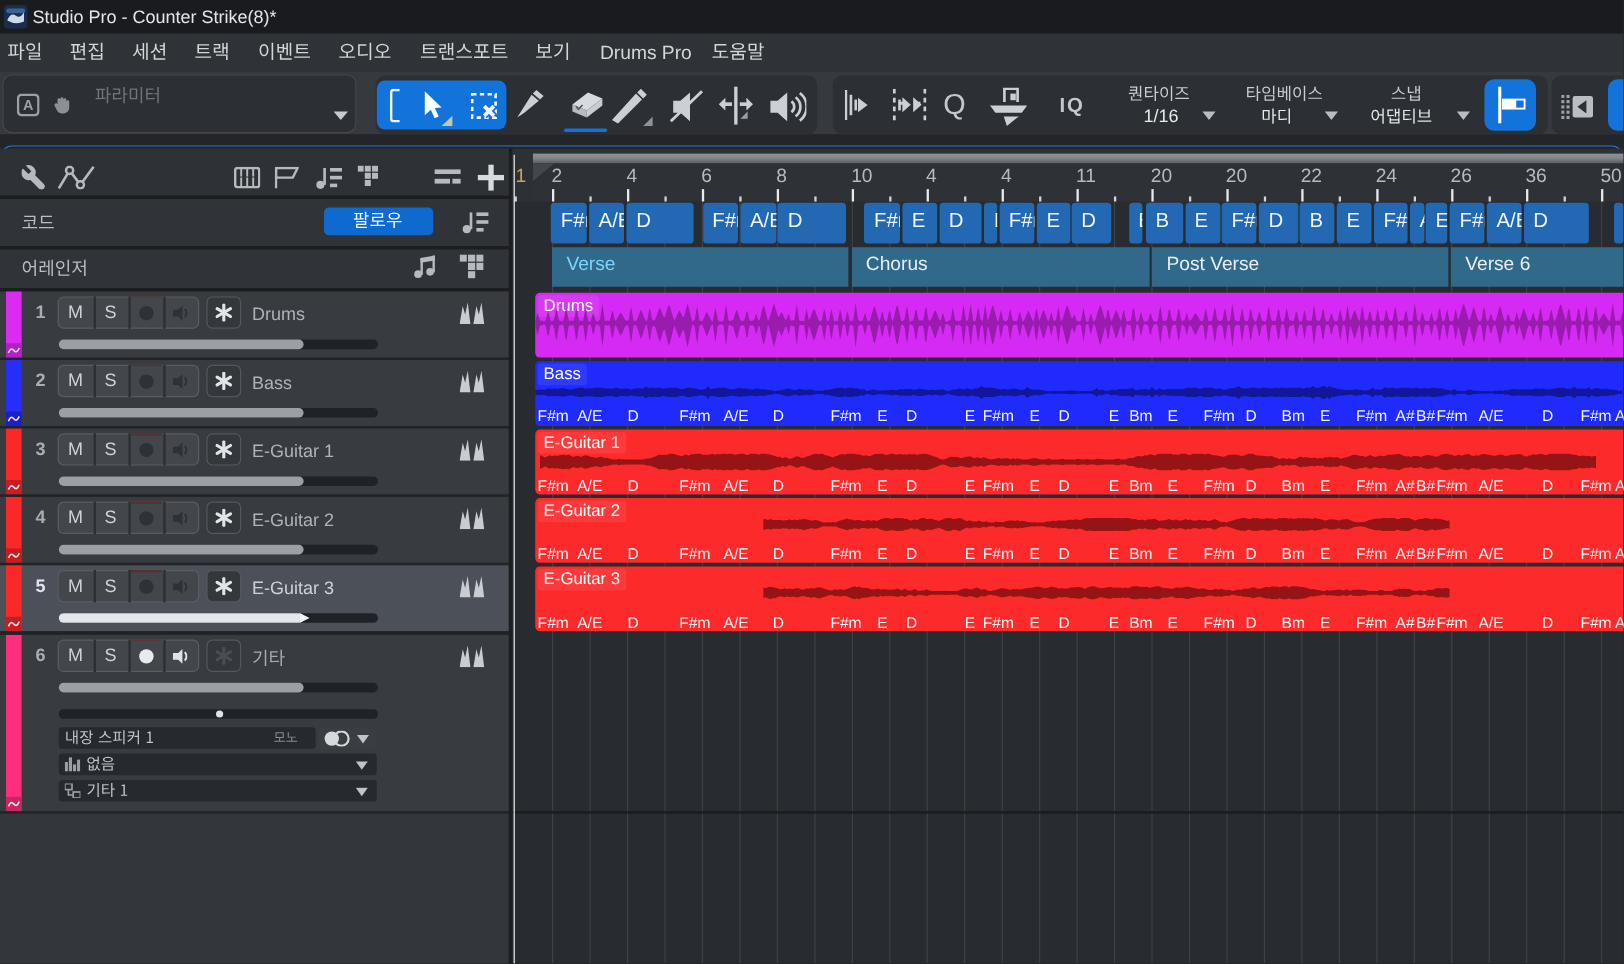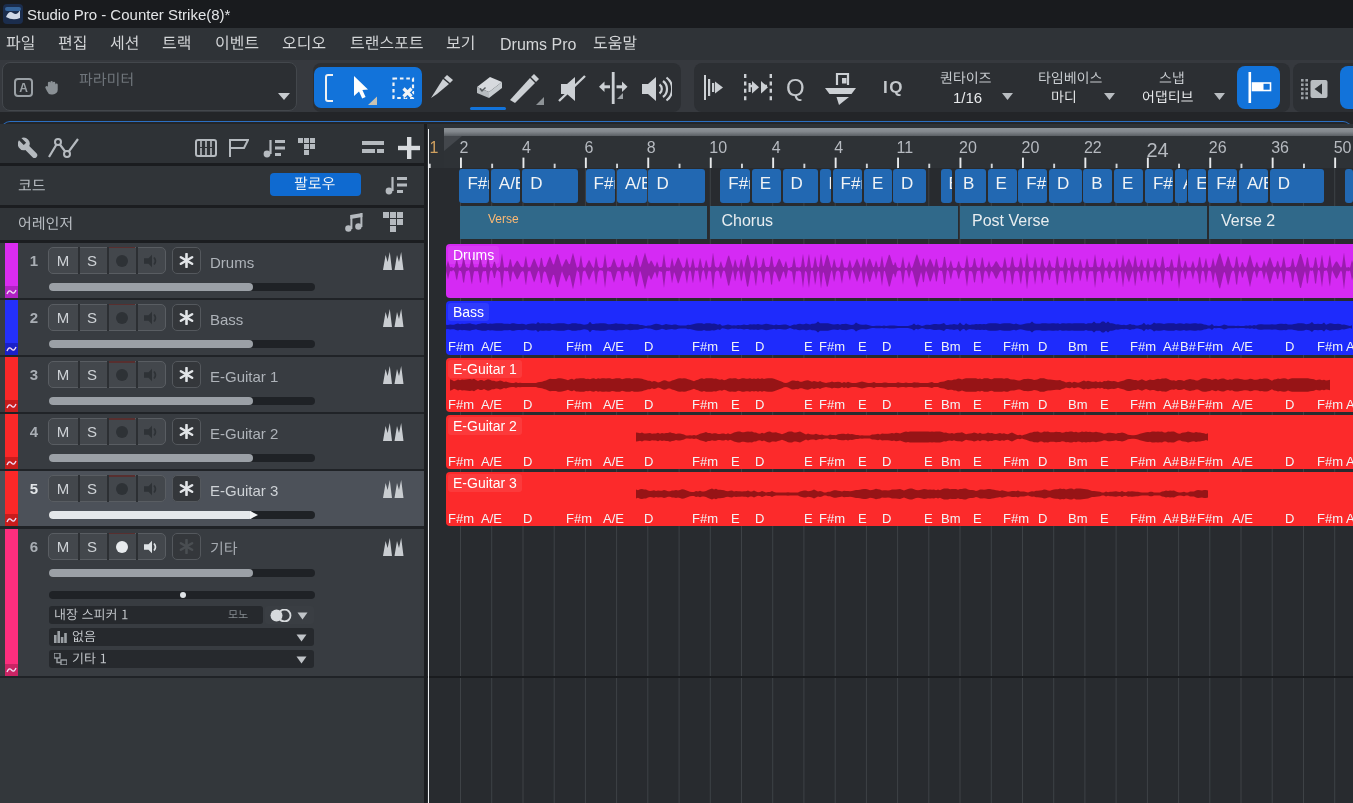--- a/index.html
+++ b/index.html
@@ -633,21 +633,21 @@
 <div style="position:absolute;left:522.0px;top:138.5px;font-size:16px;white-space:nowrap;color:#b6bac0">4</div>
 <div style="position:absolute;left:584.4px;top:138.5px;font-size:16px;white-space:nowrap;color:#b6bac0">6</div>
 <div style="position:absolute;left:646.8px;top:138.5px;font-size:16px;white-space:nowrap;color:#b6bac0">8</div>
 <div style="position:absolute;left:709.3px;top:138.5px;font-size:16px;white-space:nowrap;color:#b6bac0">10</div>
 <div style="position:absolute;left:771.7px;top:138.5px;font-size:16px;white-space:nowrap;color:#b6bac0">4</div>
 <div style="position:absolute;left:834.2px;top:138.5px;font-size:16px;white-space:nowrap;color:#b6bac0">4</div>
 <div style="position:absolute;left:896.6px;top:138.5px;font-size:16px;white-space:nowrap;color:#b6bac0">11</div>
 <div style="position:absolute;left:959.0px;top:138.5px;font-size:16px;white-space:nowrap;color:#b6bac0">20</div>
 <div style="position:absolute;left:1021.5px;top:138.5px;font-size:16px;white-space:nowrap;color:#b6bac0">20</div>
 <div style="position:absolute;left:1083.9px;top:138.5px;font-size:16px;white-space:nowrap;color:#b6bac0">22</div>
-<div style="position:absolute;left:1146.4px;top:138.5px;font-size:20px;white-space:nowrap;color:#b6bac0">24</div>
+<div style="position:absolute;left:1146.4px;top:138.5px;font-size:16px;white-space:nowrap;color:#b6bac0">24</div>
 <div style="position:absolute;left:1208.8px;top:138.5px;font-size:16px;white-space:nowrap;color:#b6bac0">26</div>
 <div style="position:absolute;left:1271.2px;top:138.5px;font-size:16px;white-space:nowrap;color:#b6bac0">36</div>
 <div style="position:absolute;left:1333.7px;top:138.5px;font-size:16px;white-space:nowrap;color:#b6bac0">50</div>
 <div style="position:absolute;left:459.4px;top:169px;width:29.6px;height:34px;background:#2268b2;border-radius:3px;overflow:hidden">
     <span style="position:absolute;left:8px;top:5px;font-size:17px;color:#f0f3f5;white-space:nowrap">F#m</span>
   </div>
 <div style="position:absolute;left:490.8px;top:169px;width:29.6px;height:34px;background:#2268b2;border-radius:3px;overflow:hidden">
     <span style="position:absolute;left:8px;top:5px;font-size:17px;color:#f0f3f5;white-space:nowrap">A/E</span>
   </div>
 <div style="position:absolute;left:522.2px;top:169px;width:55.8px;height:34px;background:#2268b2;border-radius:3px;overflow:hidden">
@@ -717,30 +717,30 @@
     <span style="position:absolute;left:8px;top:5px;font-size:17px;color:#f0f3f5;white-space:nowrap">F#m</span>
   </div>
 <div style="position:absolute;left:1239.0px;top:169px;width:29.0px;height:34px;background:#2268b2;border-radius:3px;overflow:hidden">
     <span style="position:absolute;left:8px;top:5px;font-size:17px;color:#f0f3f5;white-space:nowrap">A/E</span>
   </div>
 <div style="position:absolute;left:1269.8px;top:169px;width:54.7px;height:34px;background:#2268b2;border-radius:3px;overflow:hidden">
     <span style="position:absolute;left:8px;top:5px;font-size:17px;color:#f0f3f5;white-space:nowrap">D</span>
   </div>
 <div style="position:absolute;left:1345.0px;top:169px;width:8.0px;height:34px;background:#2268b2;border-radius:3px;overflow:hidden"></div>
 <div style="position:absolute;left:460.0px;top:206px;width:247.0px;height:33px;background:#30698a;overflow:hidden">
-    <span style="position:absolute;left:28px;top:6px;font-size:12px;color:#fdba74;white-space:nowrap">Verse</span>
+    <span style="position:absolute;left:12px;top:6px;font-size:16px;color:#7dd3fc;white-space:nowrap">Verse</span>
   </div>
 <div style="position:absolute;left:709.5px;top:206px;width:248.5px;height:33px;background:#30698a;overflow:hidden">
     <span style="position:absolute;left:12px;top:6px;font-size:16px;color:#e8edf0;white-space:nowrap">Chorus</span>
   </div>
 <div style="position:absolute;left:960.0px;top:206px;width:246.5px;height:33px;background:#30698a;overflow:hidden">
     <span style="position:absolute;left:12px;top:6px;font-size:16px;color:#e8edf0;white-space:nowrap">Post Verse</span>
   </div>
 <div style="position:absolute;left:1209.0px;top:206px;width:144.0px;height:33px;background:#30698a;overflow:hidden">
-    <span style="position:absolute;left:12px;top:6px;font-size:16px;color:#e8edf0;white-space:nowrap">Verse 2</span>
+    <span style="position:absolute;left:12px;top:6px;font-size:16px;color:#e8edf0;white-space:nowrap">Verse 6</span>
   </div>
 <div style="position:absolute;left:446px;top:243.5px;width:907px;height:54px;background:#d52af4;border-radius:4px 0 0 4px"></div>
 <div style="position:absolute;left:448px;top:245.5px;height:18px;background:rgba(255,255,255,0.08);border-radius:3px;padding:0 5px"><span style="font-size:14px;color:#ffffff;line-height:17px;white-space:nowrap">Drums</span></div>
 <svg style="position:absolute;left:446px;top:243.5px" width="907" height="54" viewBox="0 0 907 54">
     <polygon points="0,23.4 1,20.2 2,16.6 3,20.2 4,23.2 5,23.3 6,23.0 7,24.1 8,23.7 9,22.2 10,17.6 11,15.8 12,20.4 13,23.9 14,23.4 15,23.5 16,20.9 17,15.0 18,13.5 19,19.5 20,23.2 21,23.3 22,23.8 23,24.0 24,21.5 25,15.5 26,12.7 27,18.8 28,23.1 29,23.4 30,23.2 31,23.3 32,23.5 33,19.7 34,13.7 35,14.7 36,20.7 37,23.4 38,23.1 39,23.4 40,23.3 41,17.8 42,12.0 43,17.0 44,22.8 45,23.9 46,24.1 47,21.5 48,17.5 49,18.1 50,22.1 51,23.9 52,23.9 53,23.0 54,22.4 55,15.4 56,9.2 57,16.3 58,23.3 59,23.7 60,22.9 61,23.4 62,23.5 63,20.0 64,14.7 65,16.0 66,21.4 67,23.6 68,21.8 69,20.0 70,18.2 71,16.4 72,17.3 73,19.1 74,20.9 75,22.7 76,23.0 77,23.6 78,21.9 79,15.6 80,11.7 81,18.0 82,23.4 83,23.0 84,23.7 85,21.9 86,19.3 87,16.7 88,14.2 89,15.8 90,18.4 91,20.9 92,23.2 93,23.7 94,19.7 95,13.6 96,14.4 97,20.5 98,22.9 99,23.1 100,22.2 101,19.5 102,16.8 103,14.2 104,12.2 105,14.8 106,17.5 107,20.2 108,20.4 109,17.0 110,13.7 111,10.3 112,10.6 113,13.9 114,17.3 115,20.6 116,23.2 117,21.1 118,18.9 119,16.8 120,14.7 121,16.0 122,18.2 123,20.3 124,19.9 125,16.1 126,12.2 127,8.7 128,12.6 129,16.4 130,20.3 131,24.1 132,23.1 133,22.4 134,16.0 135,11.0 136,17.4 137,23.2 138,23.2 139,24.0 140,22.3 141,20.1 142,17.9 143,15.8 144,17.6 145,19.8 146,22.0 147,23.3 148,23.9 149,18.2 150,12.2 151,16.1 152,22.1 153,23.5 154,24.0 155,23.9 156,23.8 157,23.1 158,16.4 159,9.7 160,16.1 161,22.9 162,23.9 163,23.0 164,23.1 165,22.5 166,19.6 167,16.6 168,13.9 169,16.9 170,19.9 171,22.8 172,23.6 173,23.2 174,23.2 175,20.6 176,15.3 177,15.7 178,21.0 179,23.6 180,23.3 181,23.3 182,22.9 183,21.0 184,17.4 185,19.8 186,23.1 187,22.8 188,18.8 189,14.7 190,10.7 191,11.7 192,15.7 193,19.8 194,23.6 195,21.9 196,18.5 197,15.1 198,11.7 199,8.6 200,12.0 201,15.4 202,18.8 203,20.3 204,18.3 205,16.3 206,17.4 207,19.4 208,21.4 209,22.9 210,20.8 211,17.2 212,20.0 213,23.6 214,23.0 215,22.9 216,22.6 217,15.7 218,9.7 219,16.5 220,22.9 221,23.4 222,23.5 223,23.2 224,24.1 225,18.7 226,13.4 227,17.4 228,22.7 229,21.1 230,18.4 231,15.8 232,13.2 233,14.4 234,17.0 235,19.6 236,22.2 237,23.9 238,23.4 239,22.5 240,17.0 241,13.1 242,18.6 243,23.0 244,23.9 245,22.6 246,17.2 247,13.5 248,18.9 249,23.8 250,23.8 251,23.2 252,24.1 253,19.1 254,13.8 255,16.8 256,22.2 257,23.9 258,23.9 259,20.1 260,15.5 261,18.1 262,22.6 263,24.0 264,23.1 265,23.3 266,15.9 267,8.5 268,14.9 269,22.3 270,23.1 271,23.8 272,23.3 273,23.0 274,19.2 275,16.9 276,20.7 277,23.5 278,23.8 279,22.9 280,19.4 281,16.0 282,12.5 283,11.2 284,14.7 285,18.2 286,21.6 287,24.1 288,19.8 289,15.0 290,17.7 291,22.5 292,23.4 293,23.9 294,20.0 295,14.8 296,16.7 297,21.8 298,24.1 299,20.1 300,15.8 301,11.5 302,10.5 303,14.8 304,19.2 305,23.5 306,23.8 307,23.0 308,21.5 309,14.8 310,11.2 311,17.9 312,23.9 313,24.1 314,23.2 315,23.1 316,19.4 317,13.4 318,15.0 319,21.0 320,23.1 321,22.9 322,23.1 323,23.1 324,20.0 325,13.1 326,12.1 327,19.0 328,23.2 329,23.1 330,21.9 331,19.4 332,17.0 333,14.5 334,15.6 335,18.0 336,20.4 337,22.9 338,23.1 339,19.2 340,16.8 341,20.7 342,24.2 343,23.9 344,23.8 345,23.1 346,22.9 347,17.8 348,12.1 349,17.3 350,22.9 351,23.5 352,23.0 353,24.1 354,22.9 355,22.8 356,16.1 357,9.8 358,16.5 359,23.2 360,23.3 361,21.8 362,14.7 363,9.7 364,16.8 365,23.5 366,23.9 367,23.3 368,18.3 369,12.1 370,15.5 371,21.7 372,23.2 373,23.3 374,16.4 375,9.5 376,15.7 377,22.6 378,21.6 379,17.8 380,14.1 381,10.4 382,11.9 383,15.6 384,19.3 385,23.0 386,24.0 387,19.6 388,14.6 389,17.6 390,22.6 391,23.4 392,23.8 393,23.5 394,22.3 395,16.7 396,13.3 397,18.8 398,23.3 399,23.6 400,23.6 401,23.9 402,22.6 403,18.0 404,15.6 405,20.1 406,24.1 407,23.5 408,21.9 409,19.4 410,17.0 411,14.6 412,17.0 413,19.5 414,22.0 415,24.2 416,21.3 417,15.1 418,12.8 419,18.9 420,23.7 421,21.0 422,18.1 423,15.3 424,14.5 425,17.3 426,20.2 427,23.0 428,23.2 429,20.2 430,16.2 431,19.3 432,23.4 433,23.0 434,22.8 435,16.7 436,11.5 437,17.5 438,23.6 439,23.2 440,20.1 441,16.9 442,13.7 443,10.6 444,11.6 445,14.8 446,17.9 447,21.1 448,21.3 449,17.8 450,19.4 451,23.0 452,23.6 453,23.9 454,23.9 455,22.8 456,17.1 457,12.3 458,18.1 459,23.8 460,24.1 461,23.8 462,20.7 463,17.1 464,20.1 465,23.6 466,23.9 467,21.8 468,18.6 469,15.4 470,12.2 471,10.0 472,13.1 473,16.3 474,19.5 475,22.7 476,20.0 477,14.2 478,14.9 479,20.7 480,23.7 481,22.1 482,19.6 483,17.1 484,14.5 485,15.9 486,18.4 487,21.0 488,23.5 489,20.1 490,14.6 491,15.7 492,21.2 493,24.2 494,23.8 495,23.3 496,23.7 497,19.8 498,13.1 499,12.8 500,19.5 501,24.2 502,23.7 503,22.8 504,18.6 505,16.1 506,20.4 507,23.6 508,24.1 509,23.7 510,23.9 511,22.5 512,18.3 513,16.7 514,20.9 515,23.1 516,23.9 517,24.1 518,24.2 519,22.4 520,16.0 521,10.8 522,17.2 523,23.2 524,23.4 525,23.2 526,23.0 527,20.3 528,14.3 529,14.2 530,20.2 531,23.3 532,23.5 533,23.9 534,23.3 535,18.9 536,12.8 537,15.0 538,21.2 539,24.1 540,23.1 541,22.9 542,20.2 543,16.5 544,20.2 545,23.3 546,23.0 547,22.1 548,20.4 549,18.6 550,16.9 551,17.8 552,19.5 553,21.3 554,23.0 555,23.4 556,24.0 557,21.9 558,16.1 559,12.8 560,18.6 561,23.7 562,23.5 563,23.8 564,23.1 565,18.8 566,12.2 567,14.1 568,20.7 569,23.1 570,23.3 571,23.6 572,23.2 573,21.7 574,15.6 575,12.7 576,18.7 577,23.6 578,23.6 579,23.0 580,15.9 581,8.7 582,15.5 583,22.6 584,23.1 585,23.9 586,23.6 587,23.4 588,18.2 589,12.4 590,16.9 591,22.6 592,23.9 593,23.2 594,23.8 595,19.1 596,13.1 597,15.2 598,21.3 599,23.0 600,24.1 601,23.3 602,20.8 603,16.0 604,16.7 605,21.5 606,23.6 607,23.2 608,24.1 609,23.9 610,18.3 611,11.6 612,14.3 613,21.0 614,23.5 615,23.6 616,23.2 617,23.8 618,19.7 619,13.6 620,14.6 621,20.7 622,23.9 623,24.0 624,23.5 625,18.9 626,12.9 627,15.5 628,21.5 629,23.3 630,22.9 631,23.5 632,23.8 633,20.1 634,15.1 635,16.9 636,21.9 637,24.2 638,23.5 639,23.8 640,19.1 641,14.1 642,18.0 643,23.0 644,23.1 645,23.6 646,23.1 647,23.3 648,16.6 649,9.9 650,15.9 651,22.6 652,23.0 653,23.6 654,23.1 655,20.4 656,14.4 657,14.0 658,20.0 659,24.0 660,23.5 661,23.8 662,21.6 663,17.5 664,17.5 665,21.7 666,23.2 667,23.9 668,23.5 669,22.6 670,17.2 671,13.4 672,18.8 673,23.8 674,23.4 675,22.9 676,16.4 677,10.2 678,16.7 679,23.2 680,21.6 681,19.0 682,16.3 683,14.2 684,16.9 685,19.5 686,22.2 687,23.8 688,17.7 689,11.0 690,14.8 691,21.5 692,23.3 693,23.0 694,21.1 695,15.9 696,15.4 697,20.6 698,23.6 699,23.5 700,23.4 701,18.8 702,13.6 703,17.7 704,22.9 705,23.8 706,23.2 707,23.5 708,19.7 709,14.1 710,15.9 711,21.4 712,23.0 713,23.5 714,23.6 715,20.6 716,13.8 717,11.9 718,18.6 719,23.9 720,24.1 721,22.9 722,23.1 723,23.5 724,21.3 725,16.0 726,15.0 727,20.3 728,24.1 729,23.2 730,23.6 731,23.4 732,16.2 733,8.9 734,15.0 735,22.2 736,23.6 737,24.1 738,20.7 739,16.2 740,17.8 741,22.2 742,23.8 743,23.3 744,23.8 745,23.0 746,19.6 747,16.5 748,20.3 749,23.8 750,23.8 751,22.9 752,20.6 753,14.1 754,12.6 755,19.1 756,23.5 757,23.7 758,22.8 759,17.6 760,13.7 761,18.9 762,23.2 763,23.9 764,23.5 765,23.0 766,18.7 767,13.4 768,17.4 769,22.7 770,20.5 771,17.1 772,13.8 773,10.4 774,9.1 775,12.5 776,15.9 777,19.3 778,22.7 779,22.0 780,18.6 781,15.2 782,11.7 783,14.0 784,17.5 785,20.9 786,22.9 787,23.9 788,23.5 789,20.4 790,13.7 791,12.0 792,18.8 793,23.1 794,23.8 795,21.7 796,17.9 797,18.4 798,22.2 799,23.1 800,23.8 801,21.3 802,17.7 803,14.0 804,10.5 805,14.1 806,17.7 807,21.3 808,23.5 809,23.0 810,19.4 811,17.5 812,21.1 813,23.3 814,23.5 815,23.9 816,23.2 817,20.0 818,16.1 819,19.8 820,23.1 821,20.9 822,17.9 823,15.0 824,12.7 825,15.7 826,18.7 827,21.7 828,23.4 829,23.1 830,22.1 831,17.7 832,16.4 833,20.8 834,23.3 835,23.7 836,21.3 837,14.9 838,12.2 839,18.5 840,23.8 841,23.3 842,23.4 843,23.1 844,23.1 845,21.5 846,15.8 847,13.8 848,19.5 849,23.2 850,23.1 851,20.5 852,17.0 853,13.5 854,10.0 855,9.9 856,13.4 857,16.9 858,20.4 859,23.4 860,19.4 861,13.0 862,14.1 863,20.5 864,24.1 865,23.2 866,23.8 867,23.7 868,20.3 869,13.9 870,13.0 871,19.4 872,24.0 873,24.1 874,22.6 875,16.0 876,10.5 877,17.0 878,23.5 879,23.6 880,23.9 881,23.9 882,21.2 883,14.3 884,10.8 885,17.8 886,24.0 887,22.5 888,20.8 889,19.1 890,17.4 891,17.5 892,19.1 893,20.8 894,22.5 895,23.7 896,22.3 897,15.0 898,8.6 899,15.9 900,22.9 901,23.8 902,22.9 903,23.3 904,23.8 905,20.1 906,15.9 907,18.9 907,32.7 906,36.4 905,31.1 904,26.4 903,27.1 902,27.6 901,26.5 900,27.6 899,36.4 898,45.6 897,37.5 896,28.3 895,26.6 894,28.1 893,30.2 892,32.3 891,34.4 890,34.5 889,32.4 888,30.3 887,28.2 886,26.3 885,34.1 884,42.7 883,38.4 882,29.7 881,26.4 880,26.4 879,26.7 878,26.9 877,35.0 876,43.2 875,36.2 874,28.0 873,26.1 872,26.3 871,31.9 870,40.0 869,38.9 868,30.9 867,26.6 866,26.5 865,27.3 864,26.1 863,30.7 862,38.6 861,39.9 860,32.0 859,27.0 858,30.7 857,35.1 856,39.5 855,43.9 854,43.8 853,39.4 852,35.0 851,30.6 850,27.4 849,27.2 848,31.9 847,39.0 846,36.4 845,29.4 844,27.4 843,27.4 842,27.1 841,27.1 840,26.6 839,33.1 838,41.0 837,37.6 836,29.6 835,26.7 834,27.2 833,30.2 832,35.7 831,34.2 830,28.6 829,27.4 828,27.0 827,29.2 826,32.9 825,36.6 824,40.3 823,37.5 822,33.8 821,30.1 820,27.3 819,31.5 818,36.1 817,31.3 816,27.3 815,26.4 814,26.9 813,27.1 812,29.8 811,34.4 810,32.1 809,27.5 808,26.9 807,29.6 806,34.1 805,38.6 804,43.2 803,38.7 802,34.2 801,29.7 800,26.5 799,27.3 798,28.5 797,33.2 796,33.8 795,29.1 794,26.4 793,27.4 792,32.8 791,41.2 790,39.2 789,30.7 788,26.9 787,26.4 786,27.6 785,30.1 784,34.4 783,38.7 782,41.6 781,37.3 780,33.0 779,28.7 778,27.9 777,32.1 776,36.4 775,40.6 774,44.8 773,43.3 772,39.1 771,34.8 770,30.6 769,27.8 768,34.5 767,39.5 766,32.8 765,27.5 764,26.9 763,26.3 762,27.2 761,32.7 760,39.2 759,34.2 758,27.7 757,26.7 756,26.9 755,32.4 754,40.4 753,38.6 752,30.6 751,27.6 750,26.5 749,26.5 748,30.8 747,35.7 746,31.8 745,27.5 744,26.5 743,27.1 742,26.5 741,28.5 740,34.1 739,36.0 738,30.4 737,26.1 736,26.8 735,28.5 734,37.5 733,45.1 732,36.1 731,27.1 730,26.8 729,27.2 728,26.1 727,30.9 726,37.5 725,36.3 724,29.7 723,26.9 722,27.4 721,27.6 720,26.1 719,26.4 718,33.0 717,41.4 716,39.0 715,30.5 714,26.8 713,26.8 712,27.5 711,29.5 710,36.4 709,38.6 708,31.7 707,26.9 706,27.2 705,26.5 704,27.7 703,34.2 702,39.3 701,32.8 700,27.1 699,26.9 698,26.7 697,30.5 696,37.0 695,36.4 694,29.9 693,27.5 692,27.1 691,29.3 690,37.8 689,42.5 688,34.1 687,26.5 686,28.5 685,31.8 684,35.1 683,38.4 682,35.8 681,32.5 680,29.2 679,27.2 678,35.4 677,43.5 676,35.7 675,27.6 674,27.0 673,26.5 672,32.8 671,39.5 670,34.7 669,28.0 668,26.8 667,26.4 666,27.3 665,29.2 664,34.4 663,34.4 662,29.2 661,26.5 660,26.9 659,26.2 658,31.3 657,38.8 656,38.2 655,30.7 654,27.3 653,26.8 652,27.5 651,28.0 650,36.4 649,43.9 648,35.5 647,27.1 646,27.4 645,26.8 644,27.4 643,27.5 642,33.7 641,38.6 640,32.4 639,26.4 638,26.9 637,26.0 636,28.9 635,35.1 634,37.4 633,31.2 632,26.5 631,26.9 630,27.6 629,27.2 628,29.3 627,36.8 626,40.1 625,32.6 624,26.9 623,26.2 622,26.3 621,30.4 620,38.0 619,39.2 618,31.7 617,26.5 616,27.2 615,26.7 614,26.9 613,30.0 612,38.4 611,41.7 610,33.4 609,26.4 608,26.2 607,27.3 606,26.8 605,29.4 604,35.4 603,36.2 602,30.2 601,27.2 600,26.1 599,27.5 598,29.7 597,37.2 596,39.9 595,32.4 594,26.6 593,27.3 592,26.3 591,28.0 590,35.2 589,40.7 588,33.5 587,27.0 586,26.8 585,26.4 584,27.4 583,27.9 582,36.9 581,45.4 580,36.4 579,27.4 578,26.7 577,26.8 576,32.9 575,40.4 574,36.7 573,29.2 572,27.2 571,26.7 570,27.1 569,27.3 568,30.4 567,38.6 566,41.0 565,32.8 564,27.4 563,26.6 562,26.8 561,26.6 560,32.9 559,40.3 558,36.2 557,28.8 556,26.2 555,27.0 554,27.5 553,29.6 552,31.8 551,34.0 550,35.1 549,32.9 548,30.8 547,28.6 546,27.6 545,27.1 544,31.0 543,35.6 542,31.0 541,27.6 540,27.3 539,26.2 538,29.8 537,37.5 536,40.3 535,32.6 534,27.1 533,26.4 532,26.9 531,27.1 530,31.0 529,38.5 528,38.3 527,30.9 526,27.5 525,27.2 524,27.1 523,27.3 522,34.7 521,42.8 520,36.3 519,28.2 518,26.0 517,26.1 516,26.4 515,27.4 514,30.2 513,35.4 512,33.4 511,28.2 510,26.3 509,26.6 508,26.1 507,26.8 506,30.8 505,36.1 504,33.0 503,27.7 502,26.6 501,26.0 500,31.9 499,40.2 498,39.8 497,31.5 496,26.7 495,27.1 494,26.5 493,26.0 492,29.8 491,36.6 490,38.0 489,31.2 488,26.9 487,30.1 486,33.2 485,36.4 484,38.1 483,34.9 482,31.8 481,28.6 480,26.6 479,30.3 478,37.6 477,38.5 476,31.2 475,27.9 474,31.9 473,35.8 472,39.8 471,43.8 470,40.9 469,37.0 468,33.0 467,29.0 466,26.4 465,26.7 464,31.2 463,34.9 462,30.4 461,26.5 460,26.1 459,26.5 458,33.7 457,40.8 456,34.9 455,27.8 454,26.4 453,26.4 452,26.8 451,27.5 450,32.0 449,34.0 448,29.6 447,29.9 446,33.8 445,37.8 444,41.7 443,43.0 442,39.1 441,35.1 440,31.2 439,27.3 438,26.8 437,34.3 436,41.9 435,35.3 434,27.8 433,27.6 432,27.1 431,32.1 430,36.0 429,31.0 428,27.2 427,27.4 426,31.0 425,34.6 424,38.1 423,37.2 422,33.6 421,30.1 420,26.7 419,32.6 418,40.2 417,37.4 416,29.7 415,26.0 414,28.8 413,31.9 412,34.9 411,38.0 410,35.0 409,32.0 408,28.9 407,26.8 406,26.1 405,31.1 404,36.7 403,33.7 402,28.0 401,26.3 400,26.7 399,26.8 398,27.1 397,32.7 396,39.7 395,35.3 394,28.4 393,26.9 392,26.5 391,27.0 390,28.0 389,34.2 388,38.0 387,31.8 386,26.2 385,27.5 384,32.1 383,36.8 382,41.4 381,43.2 380,38.6 379,34.0 378,29.3 377,28.0 376,36.6 375,44.4 374,35.8 373,27.1 372,27.2 371,29.1 370,36.9 369,41.1 368,33.3 367,27.2 366,26.4 365,26.9 364,35.3 363,44.1 362,37.9 361,29.0 360,27.2 359,27.2 358,35.6 357,44.0 356,36.1 355,27.8 354,27.6 353,26.2 352,27.5 351,26.9 350,27.6 349,34.7 348,41.1 347,33.9 346,27.6 345,27.4 344,26.5 343,26.3 342,26.0 341,30.4 340,35.3 339,32.3 338,27.4 337,27.7 336,30.7 335,33.8 334,36.8 333,38.1 332,35.0 331,32.0 330,28.9 329,27.4 328,27.3 327,32.5 326,41.1 325,39.9 324,31.3 323,27.4 322,27.3 321,27.6 320,27.4 319,30.0 318,37.5 317,39.4 316,32.0 315,27.4 314,27.3 313,26.2 312,26.4 311,33.9 310,42.2 309,37.7 308,29.4 307,27.5 306,26.5 305,26.9 304,32.3 303,37.7 302,43.1 301,41.9 300,36.5 299,31.1 298,26.1 297,29.0 296,35.4 295,37.7 294,31.3 293,26.4 292,27.0 291,28.1 290,34.1 289,37.5 288,31.5 287,26.1 286,29.2 285,33.6 284,37.9 283,42.3 282,40.7 281,36.3 280,31.9 279,27.6 278,26.4 277,26.9 276,30.3 275,35.2 274,32.2 273,27.5 272,27.1 271,26.5 270,27.3 269,28.4 268,37.6 267,45.6 266,36.4 265,27.2 264,27.4 263,26.3 262,28.0 261,33.7 260,36.8 259,31.1 258,26.4 257,26.3 256,28.5 255,35.2 254,39.1 253,32.3 252,26.1 251,27.2 250,26.5 249,26.5 248,32.7 247,39.4 246,34.7 245,28.0 244,26.3 243,27.5 242,32.9 241,39.8 240,35.0 239,28.1 238,27.0 237,26.4 236,28.4 235,31.7 234,35.0 233,38.3 232,39.8 231,36.5 230,33.2 229,29.9 228,27.9 227,34.5 226,39.5 225,32.8 224,26.2 223,27.2 222,26.9 221,26.9 220,27.6 219,35.6 218,44.1 217,36.6 216,28.1 215,27.6 214,27.6 213,26.8 212,31.2 211,34.7 210,30.3 209,27.6 208,29.5 207,32.0 206,34.5 205,35.9 204,33.4 203,30.9 202,32.8 201,37.0 200,41.2 199,45.5 198,41.6 197,37.4 196,33.1 195,28.9 194,26.7 193,31.6 192,36.6 191,41.6 190,42.9 189,37.8 188,32.8 187,27.8 186,27.4 185,31.6 184,34.5 183,30.0 182,27.6 181,27.1 180,27.2 179,26.8 178,30.0 177,36.6 176,37.1 175,30.5 174,27.3 173,27.3 172,26.8 171,27.7 170,31.4 169,35.1 168,38.8 167,35.5 166,31.8 165,28.1 164,27.4 163,27.5 162,26.4 161,27.7 160,36.1 159,44.1 158,35.7 157,27.3 156,26.5 155,26.4 154,26.2 153,26.8 152,28.6 151,36.1 150,41.0 149,33.4 148,26.3 147,27.2 146,28.8 145,31.5 144,34.2 143,36.5 142,33.8 141,31.1 140,28.4 139,26.2 138,27.2 137,27.2 136,34.6 135,42.5 134,36.2 133,28.2 132,27.4 131,26.1 130,30.9 129,35.7 128,40.5 127,45.3 126,41.0 125,36.2 124,31.4 123,30.9 122,33.5 121,36.2 120,37.9 119,35.3 118,32.6 117,29.9 116,27.2 115,30.5 114,34.7 113,38.9 112,43.1 111,43.3 110,39.1 109,34.9 108,30.7 107,31.0 106,34.3 105,37.7 104,41.0 103,38.6 102,35.2 101,31.9 100,28.5 99,27.4 98,27.6 97,30.6 96,38.3 95,39.2 94,31.6 93,26.7 92,27.3 91,30.1 90,33.3 89,36.5 88,38.5 87,35.3 86,32.1 85,28.9 84,26.6 83,27.5 82,26.9 81,33.8 80,41.6 79,36.8 78,28.9 77,26.7 76,27.5 75,27.9 74,30.2 73,32.4 72,34.6 71,35.7 70,33.5 69,31.2 68,29.0 67,26.8 66,29.5 65,36.2 64,37.9 63,31.2 62,26.9 61,27.0 60,27.6 59,26.6 58,27.1 57,35.9 56,44.7 55,37.0 54,28.2 53,27.5 52,26.4 51,26.3 50,28.7 49,33.7 48,34.3 47,29.3 46,26.2 45,26.4 44,27.7 43,35.1 42,41.3 41,34.0 40,27.1 39,26.9 38,27.4 37,27.0 36,30.4 35,37.9 34,39.1 33,31.6 32,26.9 31,27.2 30,27.3 29,27.0 28,27.4 27,32.8 26,40.4 25,36.9 24,29.3 23,26.3 22,26.6 21,27.1 20,27.3 19,31.9 18,39.3 17,37.5 16,30.1 15,26.9 14,27.1 13,26.3 12,30.7 11,36.5 10,34.2 9,28.5 8,26.7 7,26.1 6,27.4 5,27.1 4,27.2 3,31.0 2,35.6 1,31.0 0,27.0" fill="#9a1cae"></polygon>
   </svg>
 <div style="position:absolute;left:446px;top:300.7px;width:907px;height:54px;background:#1e2bfc;border-radius:4px 0 0 4px"></div>
 <div style="position:absolute;left:448px;top:302.7px;height:18px;background:rgba(255,255,255,0.08);border-radius:3px;padding:0 5px"><span style="font-size:14px;color:#ffffff;line-height:17px;white-space:nowrap">Bass</span></div>
 <svg style="position:absolute;left:446px;top:300.7px" width="907" height="54" viewBox="0 0 907 54">
     <polygon points="0,23.8 2,24.0 4,23.6 6,23.8 8,23.8 10,23.1 12,22.6 14,23.3 16,22.8 18,23.1 20,22.8 22,22.6 24,22.3 26,23.1 28,23.3 30,23.7 32,22.9 34,22.7 36,22.2 38,22.2 40,22.2 42,22.9 44,22.5 46,22.7 48,22.5 50,22.2 52,22.2 54,22.2 56,22.2 58,22.8 60,22.8 62,22.7 64,23.1 66,22.3 68,22.2 70,22.8 72,22.9 74,23.0 76,22.7 78,23.0 80,23.7 82,23.0 84,22.7 86,22.5 88,22.5 90,22.9 92,20.9 94,22.4 96,22.2 98,22.2 100,22.5 102,22.2 104,22.2 106,22.9 108,22.7 110,22.4 112,22.2 114,22.2 116,22.2 118,22.2 120,22.8 122,23.3 124,23.0 126,22.3 128,22.2 130,22.2 132,22.8 134,22.7 136,23.3 138,23.8 140,23.5 142,22.9 144,20.8 146,23.1 148,23.0 150,22.6 152,22.4 154,22.2 156,22.2 158,22.2 160,22.5 162,23.2 164,23.3 166,23.1 168,22.7 170,22.2 172,22.8 174,22.7 176,22.7 178,23.1 180,23.5 182,23.3 184,22.7 186,23.0 188,23.3 190,23.3 192,23.3 194,24.1 196,24.1 198,24.5 200,25.0 202,24.4 204,24.4 206,23.9 208,23.3 210,22.8 212,23.0 214,23.5 216,24.2 218,23.8 220,23.0 222,23.6 224,23.7 226,24.0 228,23.6 230,23.6 232,24.3 234,24.6 236,24.6 238,24.6 240,24.4 242,23.7 244,24.0 246,23.5 248,23.1 250,22.6 252,22.3 254,22.2 256,22.2 258,23.0 260,22.2 262,22.2 264,22.2 266,22.7 268,22.5 270,23.1 272,23.8 274,22.9 276,24.8 278,24.5 280,24.0 282,23.4 284,24.1 286,24.6 288,24.3 290,24.6 292,24.0 294,24.2 296,23.9 298,23.5 300,24.0 302,23.9 304,23.2 306,23.5 308,23.2 310,23.4 312,23.0 314,23.6 316,23.8 318,23.3 320,22.8 322,23.1 324,23.4 326,23.7 328,24.2 330,23.5 332,24.1 334,24.0 336,23.7 338,23.5 340,23.6 342,24.3 344,25.0 346,24.3 348,23.6 350,23.7 352,22.9 354,22.7 356,23.3 358,23.3 360,22.6 362,23.1 364,23.6 366,22.8 368,22.8 370,22.2 372,20.6 374,22.2 376,22.2 378,22.2 380,22.2 382,22.2 384,22.7 386,23.2 388,23.6 390,23.2 392,23.1 394,23.7 396,23.0 398,23.0 400,22.7 402,23.3 404,23.7 406,24.1 408,23.4 410,21.4 412,22.8 414,23.5 416,23.8 418,23.8 420,23.5 422,24.1 424,24.4 426,24.9 428,25.0 430,24.8 432,24.8 434,24.7 436,25.0 438,24.6 440,25.0 442,24.7 444,24.6 446,24.5 448,24.4 450,24.7 452,25.0 454,24.9 456,24.9 458,24.9 460,25.0 462,25.0 464,24.6 466,24.1 468,22.4 470,24.3 472,23.5 474,24.2 476,24.9 478,24.5 480,23.7 482,23.8 484,24.0 486,23.4 488,23.1 490,23.0 492,23.3 494,23.2 496,22.8 498,22.0 500,24.0 502,23.9 504,23.4 506,23.6 508,22.9 510,23.5 512,23.7 514,21.5 516,23.5 518,24.3 520,22.3 522,23.6 524,24.0 526,23.4 528,23.4 530,22.9 532,23.2 534,22.9 536,23.2 538,23.0 540,23.3 542,22.6 544,22.2 546,22.3 548,22.2 550,22.2 552,22.5 554,23.1 556,22.6 558,22.2 560,22.2 562,22.2 564,22.2 566,22.8 568,23.3 570,22.6 572,23.2 574,23.7 576,23.5 578,22.9 580,22.4 582,22.3 584,22.2 586,20.6 588,22.2 590,22.8 592,22.8 594,22.7 596,22.2 598,22.2 600,22.2 602,22.6 604,22.6 606,22.2 608,22.2 610,22.4 612,22.3 614,22.9 616,22.2 618,22.3 620,22.6 622,22.2 624,22.2 626,22.6 628,22.2 630,22.2 632,22.2 634,22.2 636,22.2 638,22.2 640,22.9 642,22.2 644,22.2 646,22.2 648,20.6 650,22.2 652,22.2 654,22.2 656,20.6 658,20.6 660,22.2 662,20.6 664,22.2 666,22.2 668,22.8 670,23.4 672,23.3 674,23.7 676,23.9 678,23.8 680,24.3 682,23.7 684,23.1 686,23.8 688,23.7 690,24.5 692,24.5 694,24.0 696,23.5 698,21.8 700,23.9 702,23.2 704,24.0 706,23.3 708,21.6 710,22.5 712,22.2 714,22.2 716,22.4 718,22.9 720,22.4 722,22.2 724,22.2 726,22.2 728,22.2 730,22.9 732,22.4 734,22.2 736,22.4 738,23.1 740,22.3 742,22.6 744,22.7 746,22.4 748,22.2 750,22.2 752,22.8 754,22.5 756,22.8 758,23.6 760,23.8 762,24.4 764,24.5 766,23.1 768,24.9 770,24.7 772,24.9 774,25.0 776,24.4 778,23.6 780,24.1 782,24.7 784,24.7 786,24.8 788,24.8 790,25.0 792,24.8 794,25.0 796,25.0 798,25.0 800,24.5 802,24.8 804,24.2 806,24.8 808,24.1 810,24.4 812,23.6 814,23.3 816,23.2 818,23.4 820,23.6 822,23.5 824,23.4 826,23.3 828,23.4 830,23.5 832,23.1 834,22.7 836,22.7 838,23.1 840,22.7 842,23.4 844,23.5 846,23.4 848,23.1 850,22.7 852,22.2 854,22.2 856,22.2 858,22.4 860,23.2 862,22.9 864,22.5 866,21.0 868,23.0 870,22.9 872,22.8 874,23.0 876,22.9 878,21.5 880,23.7 882,23.0 884,22.3 886,22.6 888,23.1 890,23.1 892,22.8 894,23.1 896,23.7 898,23.5 900,24.0 902,24.4 904,25.0 906,24.2 906,27.8 904,27.0 902,27.6 900,28.0 898,28.5 896,28.3 894,28.9 892,29.2 890,28.9 888,28.9 886,29.4 884,29.7 882,29.0 880,28.3 878,30.5 876,29.1 874,29.0 872,29.2 870,29.1 868,29.0 866,31.0 864,29.5 862,29.1 860,28.8 858,29.6 856,29.8 854,29.8 852,29.8 850,29.3 848,28.9 846,28.6 844,28.5 842,28.6 840,29.3 838,28.9 836,29.3 834,29.3 832,28.9 830,28.5 828,28.6 826,28.7 824,28.6 822,28.5 820,28.4 818,28.6 816,28.8 814,28.7 812,28.4 810,27.6 808,27.9 806,27.2 804,27.8 802,27.2 800,27.5 798,27.0 796,27.0 794,27.0 792,27.2 790,27.0 788,27.2 786,27.2 784,27.3 782,27.3 780,27.9 778,28.4 776,27.6 774,27.0 772,27.1 770,27.3 768,27.1 766,28.9 764,27.5 762,27.6 760,28.2 758,28.4 756,29.2 754,29.5 752,29.2 750,29.8 748,29.8 746,29.6 744,29.3 742,29.4 740,29.7 738,28.9 736,29.6 734,29.8 732,29.6 730,29.1 728,29.8 726,29.8 724,29.8 722,29.8 720,29.6 718,29.1 716,29.6 714,29.8 712,29.8 710,29.5 708,30.4 706,28.7 704,28.0 702,28.8 700,28.1 698,30.2 696,28.5 694,28.0 692,27.5 690,27.5 688,28.3 686,28.2 684,28.9 682,28.3 680,27.7 678,28.2 676,28.1 674,28.3 672,28.7 670,28.6 668,29.2 666,29.8 664,29.8 662,31.4 660,29.8 658,31.4 656,31.4 654,29.8 652,29.8 650,29.8 648,31.4 646,29.8 644,29.8 642,29.8 640,29.1 638,29.8 636,29.8 634,29.8 632,29.8 630,29.8 628,29.8 626,29.4 624,29.8 622,29.8 620,29.4 618,29.7 616,29.8 614,29.1 612,29.7 610,29.6 608,29.8 606,29.8 604,29.4 602,29.4 600,29.8 598,29.8 596,29.8 594,29.3 592,29.2 590,29.2 588,29.8 586,31.4 584,29.8 582,29.7 580,29.6 578,29.1 576,28.5 574,28.3 572,28.8 570,29.4 568,28.7 566,29.2 564,29.8 562,29.8 560,29.8 558,29.8 556,29.4 554,28.9 552,29.5 550,29.8 548,29.8 546,29.7 544,29.8 542,29.4 540,28.7 538,29.0 536,28.8 534,29.1 532,28.8 530,29.1 528,28.6 526,28.6 524,28.0 522,28.4 520,29.7 518,27.7 516,28.5 514,30.5 512,28.3 510,28.5 508,29.1 506,28.4 504,28.6 502,28.1 500,28.0 498,30.0 496,29.2 494,28.8 492,28.7 490,29.0 488,28.9 486,28.6 484,28.0 482,28.2 480,28.3 478,27.5 476,27.1 474,27.8 472,28.5 470,27.7 468,29.6 466,27.9 464,27.4 462,27.0 460,27.0 458,27.1 456,27.1 454,27.1 452,27.0 450,27.3 448,27.6 446,27.5 444,27.4 442,27.3 440,27.0 438,27.4 436,27.0 434,27.3 432,27.2 430,27.2 428,27.0 426,27.1 424,27.6 422,27.9 420,28.5 418,28.2 416,28.2 414,28.5 412,29.2 410,30.6 408,28.6 406,27.9 404,28.3 402,28.7 400,29.3 398,29.0 396,29.0 394,28.3 392,28.9 390,28.8 388,28.4 386,28.8 384,29.3 382,29.8 380,29.8 378,29.8 376,29.8 374,29.8 372,31.4 370,29.8 368,29.2 366,29.2 364,28.4 362,28.9 360,29.4 358,28.7 356,28.7 354,29.3 352,29.1 350,28.3 348,28.4 346,27.7 344,27.0 342,27.7 340,28.4 338,28.5 336,28.3 334,28.0 332,27.9 330,28.5 328,27.8 326,28.3 324,28.6 322,28.9 320,29.2 318,28.7 316,28.2 314,28.4 312,29.0 310,28.6 308,28.8 306,28.5 304,28.8 302,28.1 300,28.0 298,28.5 296,28.1 294,27.8 292,28.0 290,27.4 288,27.7 286,27.4 284,27.9 282,28.6 280,28.0 278,27.5 276,27.2 274,29.1 272,28.2 270,28.9 268,29.5 266,29.3 264,29.8 262,29.8 260,29.8 258,29.0 256,29.8 254,29.8 252,29.7 250,29.4 248,28.9 246,28.5 244,28.0 242,28.3 240,27.6 238,27.4 236,27.4 234,27.4 232,27.7 230,28.4 228,28.4 226,28.0 224,28.3 222,28.4 220,29.0 218,28.2 216,27.8 214,28.5 212,29.0 210,29.2 208,28.7 206,28.1 204,27.6 202,27.6 200,27.0 198,27.5 196,27.9 194,27.9 192,28.7 190,28.7 188,28.7 186,29.0 184,29.3 182,28.7 180,28.5 178,28.9 176,29.3 174,29.3 172,29.2 170,29.8 168,29.3 166,28.9 164,28.7 162,28.8 160,29.5 158,29.8 156,29.8 154,29.8 152,29.6 150,29.4 148,29.0 146,28.9 144,31.2 142,29.1 140,28.5 138,28.2 136,28.7 134,29.3 132,29.2 130,29.8 128,29.8 126,29.7 124,29.0 122,28.7 120,29.2 118,29.8 116,29.8 114,29.8 112,29.8 110,29.6 108,29.3 106,29.1 104,29.8 102,29.8 100,29.5 98,29.8 96,29.8 94,29.6 92,31.1 90,29.1 88,29.5 86,29.5 84,29.3 82,29.0 80,28.3 78,29.0 76,29.3 74,29.0 72,29.1 70,29.2 68,29.8 66,29.7 64,28.9 62,29.3 60,29.2 58,29.2 56,29.8 54,29.8 52,29.8 50,29.8 48,29.5 46,29.3 44,29.5 42,29.1 40,29.8 38,29.8 36,29.8 34,29.3 32,29.1 30,28.3 28,28.7 26,28.9 24,29.7 22,29.4 20,29.2 18,28.9 16,29.2 14,28.7 12,29.4 10,28.9 8,28.2 6,28.2 4,28.4 2,28.0 0,28.2" fill="#131698"></polygon>

